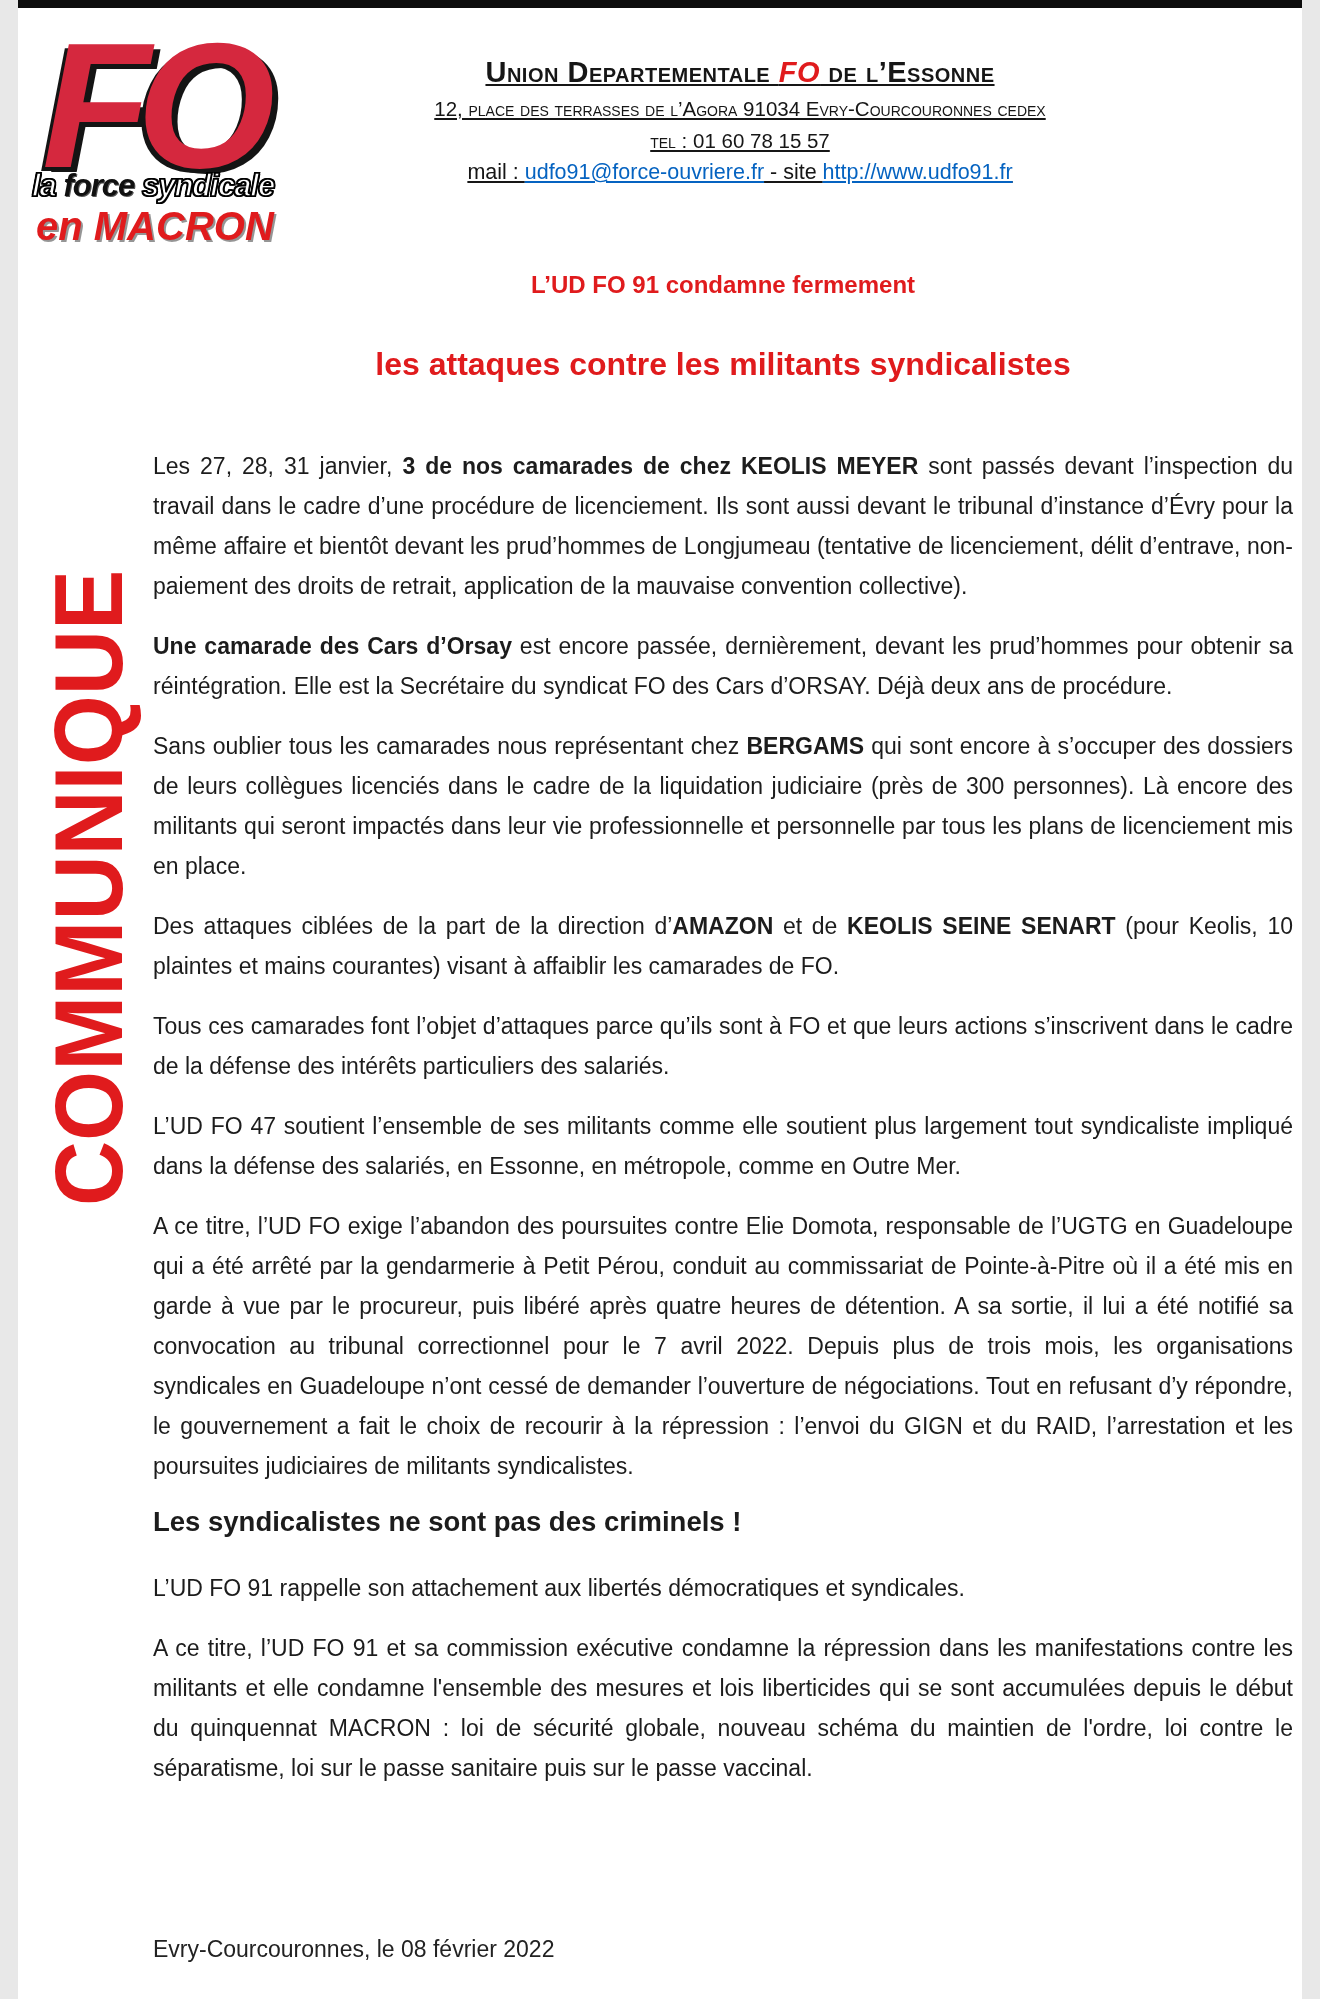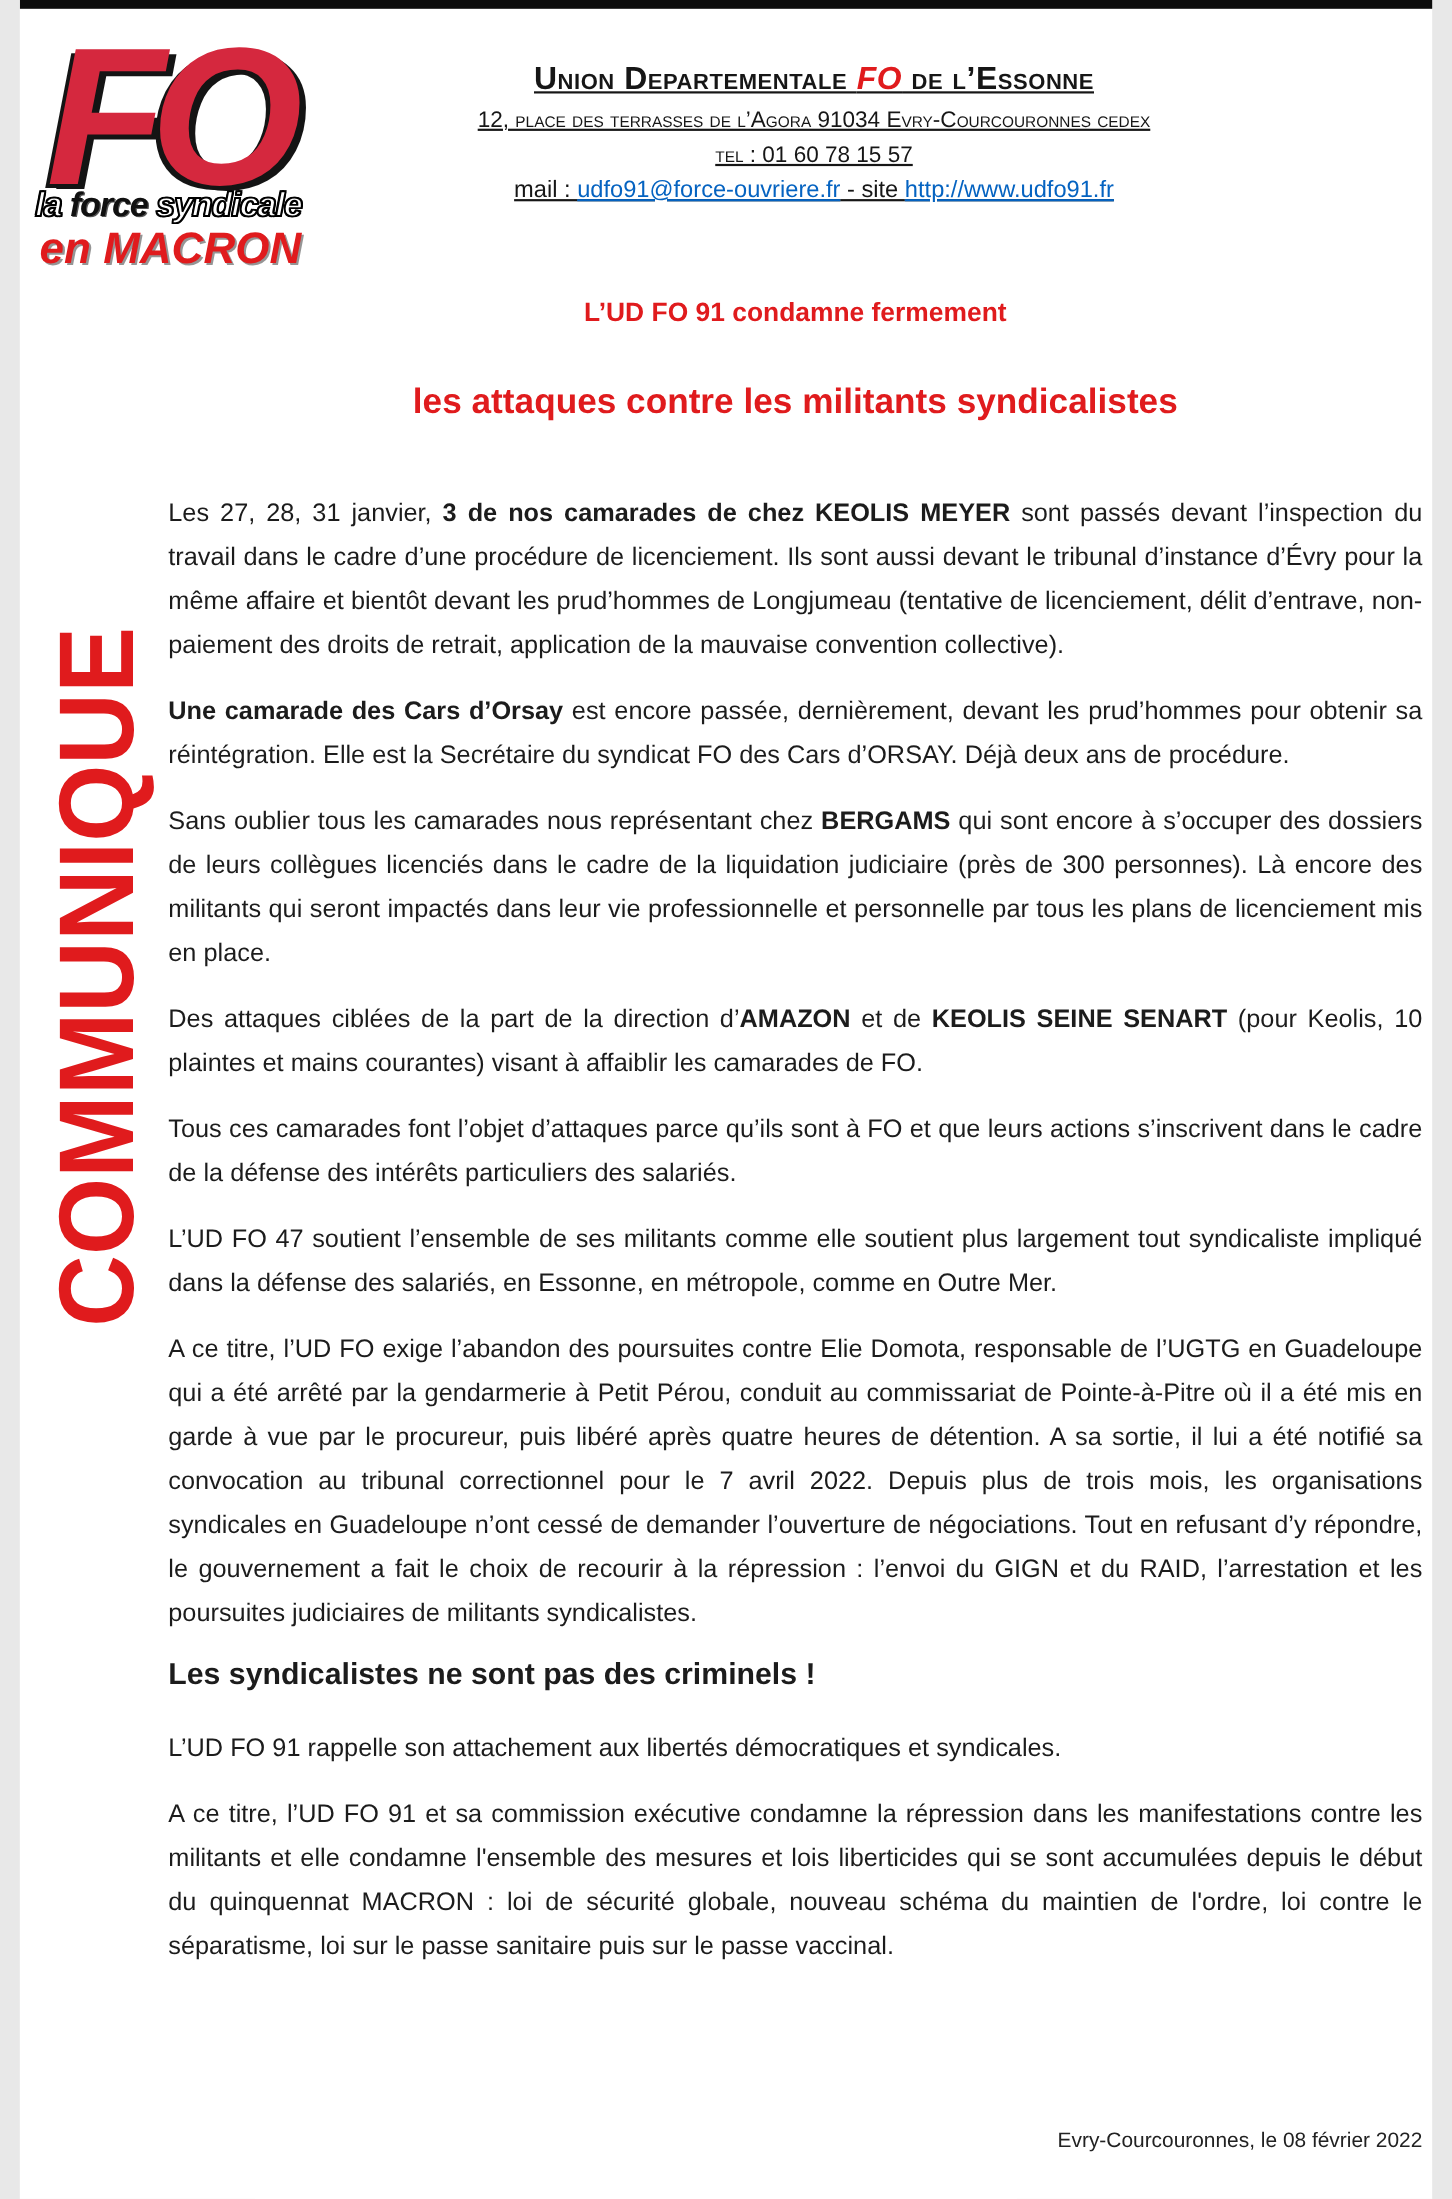--- a/index.html
+++ b/index.html
@@ -58,21 +58,21 @@
     font-size:92px; font-weight:bold; color:var(--accent-red); letter-spacing:0px;
     white-space:nowrap;
   }
 
   
   .doc-body { position:absolute; left:135px; width:1140px; top:446px; color:var(--text-color); }
   .doc-body p { font-size:23px; line-height:40px; text-align:justify; margin:0 0 20px 0; }
   .doc-body .b { font-weight:bold; }
   .doc-body h2 { font-size:27.5px; font-weight:bold; margin:6px 0 30px 0; color:var(--text-color); }
 
-  .dateline { position:absolute; left:135px; width:1140px; top:1936px; text-align:right; font-size:19px; color:#222; }
+  .dateline { position:absolute; left:135px; width:1140px; top:1936px; text-align:left; font-size:23px; color:#222; }
 </style>
 </head>
 <body>
 
 <div class="page" style="--accent-red: #e01b1d; --logo-red: #d5283e; --link-blue: #0563c1; --text-color: #1c1c1c;">
   <div class="topbar"></div>
 
   <div class="logo">
     <div class="logo-fo">FO</div>
     <div class="logo-tagline"><span class="tg-outline">la</span>&nbsp;<span class="tg-black">force</span>&nbsp;<span class="tg-outline">syndicale</span></div>

